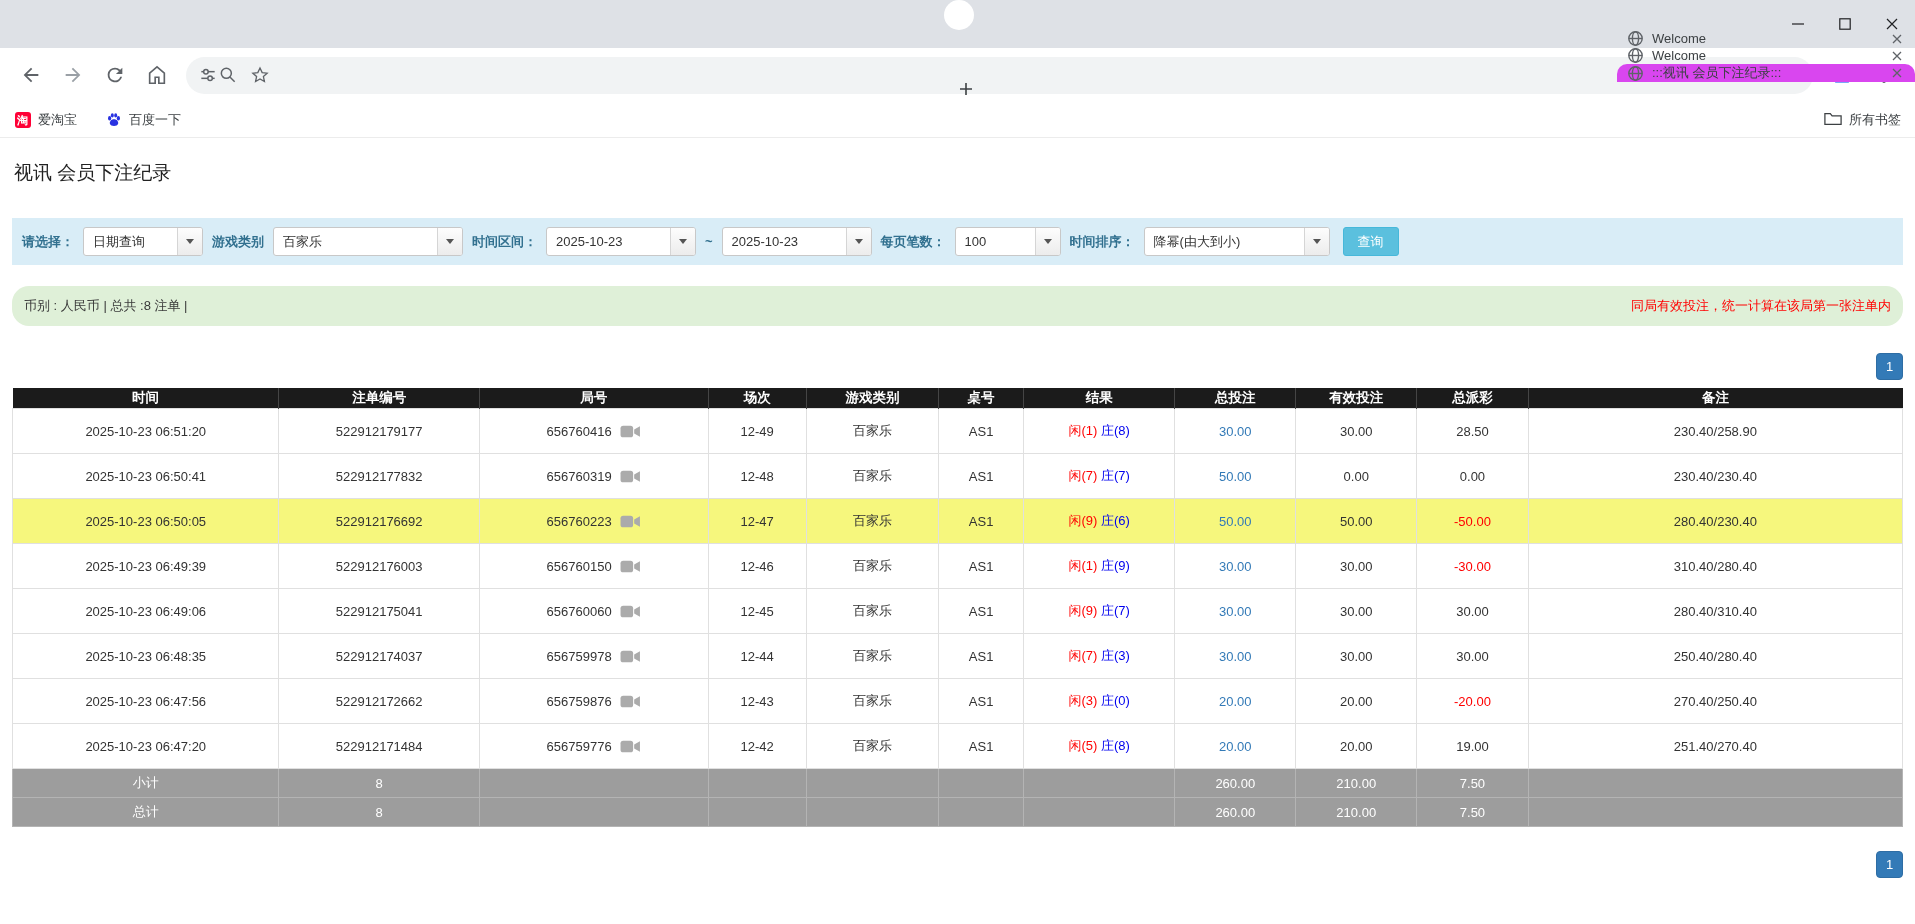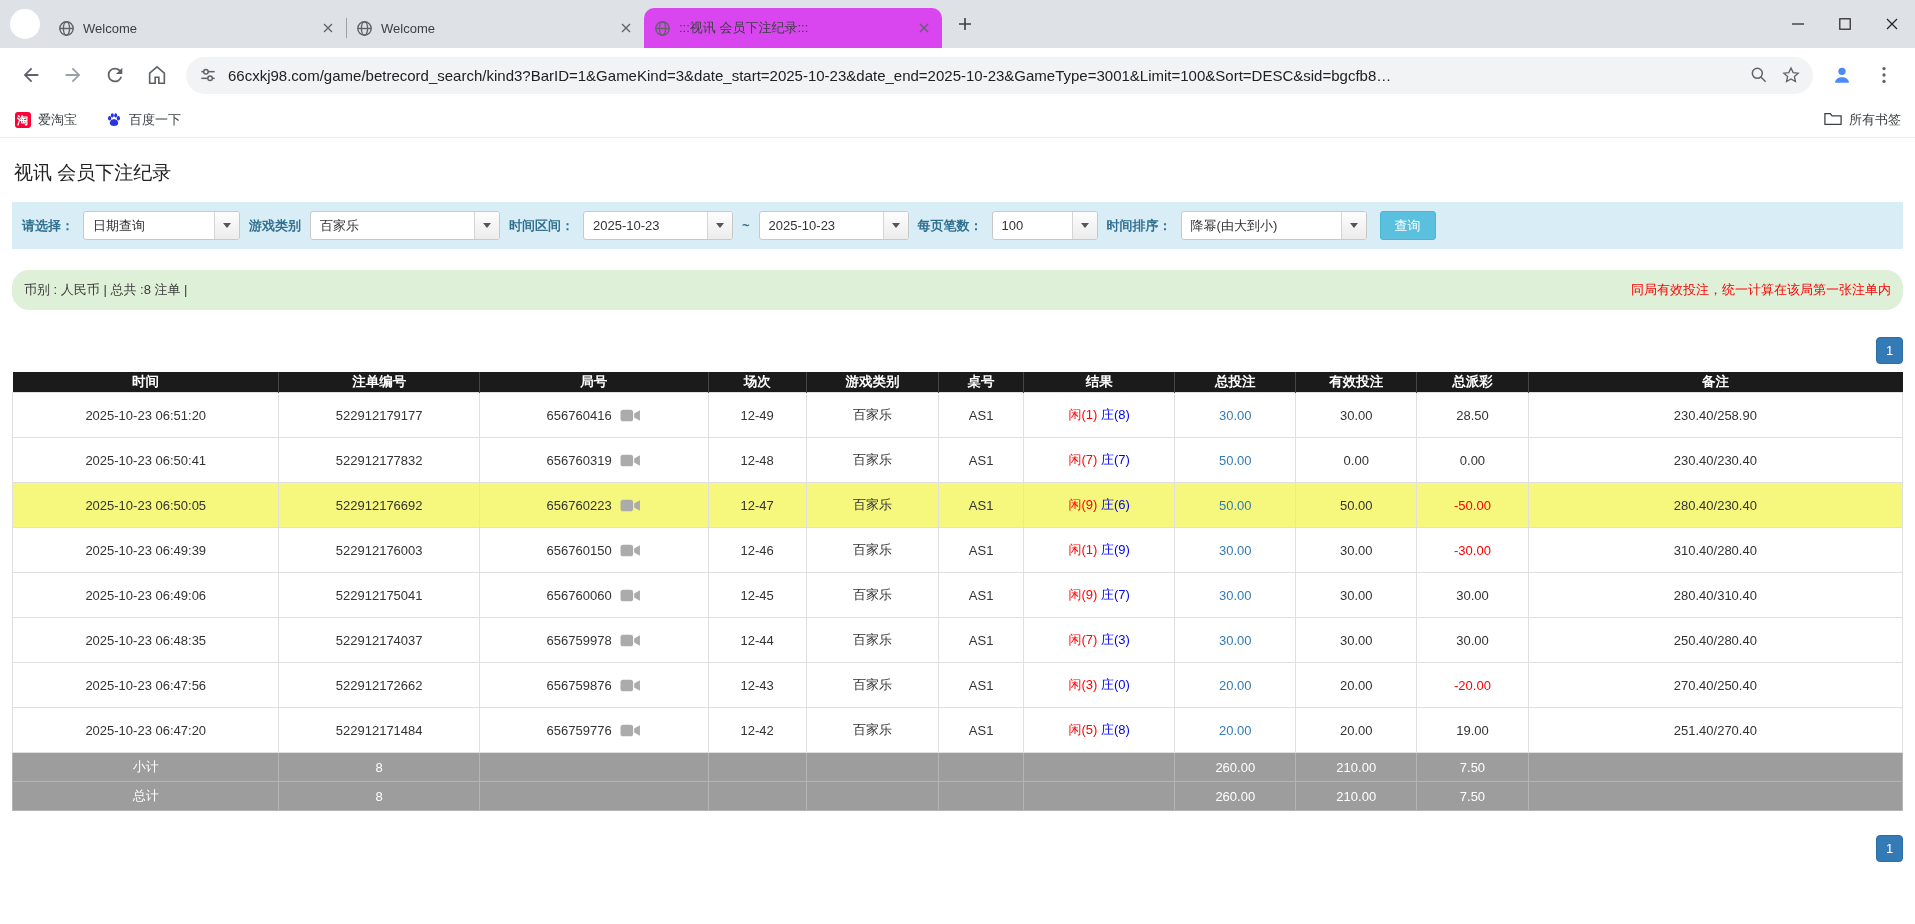--- a/index.html
+++ b/index.html
@@ -1,20 +1,20 @@
 <!DOCTYPE html>
 <html style="--accent: #337ab7; --header-bg: #1b1b1b; --footer-bg: #9d9d9d; --highlight: #f6f77d; --filter-bg: #d9edf7; --summary-bg: #dff0d8; --query-btn: #5bc0de; --player-red: #ff0000; --banker-blue: #0000ee;"><head>
 <meta charset="utf-8">
 <style>
   * { box-sizing: border-box; }
   html, body { margin:0; padding:0; width:1915px; height:924px; overflow:hidden;
     font-family:"Liberation Sans", sans-serif; background:#fff; }
 
   
-  .tabstrip { height:48px; background:#dee1e6; display:flex; align-items:flex-end; padding-left:8px; position:relative; }
+  .tabstrip { height:48px; background:#dee1e6; display:flex; align-items:flex-end; padding-left:8px; position:relative;flex-direction:column; }
   .circle-btn { width:30px; height:30px; border-radius:50%; background:#fff; align-self:center; margin:0 8px 0 2px; flex:0 0 auto; }
   .tab { width:298px; height:40px; display:flex; align-items:center; padding:0 10px; border-radius:10px 10px 0 0; position:relative; color:#3c4043; flex:0 1 auto; min-width:0; }
   .tab.active { background:#d946ef; }
   .tab .tab-sep { position:absolute; left:0; top:10px; bottom:10px; width:1px; background:#9aa0a6; }
   .tab .favicon { width:17px; height:17px; flex:0 0 auto; display:flex; }
   .tab .title { flex:1; font-size:13px; margin:0 8px; white-space:nowrap; overflow:hidden; text-overflow:ellipsis; }
   .tab-close { width:17px; height:17px; display:flex; align-items:center; justify-content:center; border-radius:50%; flex:0 0 auto; }
   .newtab { width:30px; height:30px; align-self:center; margin-left:8px; display:flex; align-items:center; justify-content:center; border-radius:50%; }
   .win-controls { position:absolute; right:0; top:0; height:48px; display:flex; }
   .win-btn { width:47px; height:100%; display:flex; align-items:center; justify-content:center; }
@@ -29,29 +29,29 @@
 
   .bookmarks { height:36px; background:#fff; border-bottom:1px solid #ececec; display:flex; align-items:center; padding:0 14px; font-size:13px; color:#3c4043; }
   .bm-item { display:flex; align-items:center; gap:7px; margin-right:28px; }
   .bm-fav { width:17px; height:17px; display:flex; align-items:center; justify-content:center; }
   .tao-sq { width:16px; height:16px; background:#ff0036; color:#fff; border-radius:3px; font-size:11px; line-height:16px; text-align:center; font-weight:bold; }
   .bm-spacer { flex:1; }
   .bm-all { display:flex; align-items:center; gap:7px; }
 
   
   .page { padding:0 12px; }
-  .page-title { font-size:19px; color:#222; font-weight:400; margin:22px 0 16px 2px; }
+  .page-title { font-size:19px; color:#222; font-weight:400; margin:22px 0 32px 2px; }
 
   .filterbar { background:var(--filter-bg,#d9edf7); padding:9px 10px; display:flex; align-items:center; gap:9px; }
   .flabel { font-size:13px; font-weight:bold; color:#31708f; white-space:nowrap; }
   .combo { display:flex; align-items:stretch; height:29px; background:#fff; border:1px solid #c8c8c8; border-radius:3px; overflow:hidden; flex:0 0 auto; }
   .combo-value { flex:1; min-width:0; font-size:13px; color:#333; padding:0 9px; display:flex; align-items:center; white-space:nowrap; overflow:hidden; }
   .combo-btn { width:25px; border-left:1px solid #d5d5d5; background:linear-gradient(#fdfdfd,#ececec); display:flex; align-items:center; justify-content:center; }
   .caret { width:0; height:0; border-left:4px solid transparent; border-right:4px solid transparent; border-top:5px solid #555; }
-  .w130{width:157px} .w190{width:190px} .w150{width:150px} .w105{width:106px} .w185{width:186px}
+  .w130{width:120px} .w190{width:190px} .w150{width:150px} .w105{width:106px} .w185{width:186px}
   .tilde { font-size:13px; color:#31708f; font-weight:bold; }
   .btn-query { height:29px; padding:0 14px; background:var(--query-btn,#5bc0de); border:1px solid #46b8da; border-radius:3px; color:#fff; font-size:13px; display:flex; align-items:center; margin-left:4px; cursor:pointer; }
 
   .summarybar { margin-top:21px; background:var(--summary-bg,#dff0d8); padding:11px 12px; display:flex; justify-content:space-between; align-items:center; font-size:13px;border-radius:17px; }
   .summary-left { color:#3a3a3a; }
   .summary-right { color:#ff0000; }
 
   .pager { display:flex; justify-content:flex-end; }
   .pager.top { margin:27px 0 8px; }
   .pager.bottom { margin:24px 0 0; }
@@ -180,21 +180,20 @@
     <span class="ico">
       <svg viewBox="0 0 24 24" width="20" height="20">
           <g stroke="#5f6368" stroke-width="1.8" fill="none">
             <line x1="4" y1="8" x2="20" y2="8"></line>
             <line x1="4" y1="16" x2="20" y2="16"></line>
           </g>
           <circle cx="9.5" cy="8" r="2.7" fill="#f1f3f4" stroke="#5f6368" stroke-width="1.8"></circle>
           <circle cx="14.5" cy="16" r="2.7" fill="#f1f3f4" stroke="#5f6368" stroke-width="1.8"></circle>
         </svg>
     </span>
-    <span class="url">66cxkj98.com/game/betrecord_search/kind3?BarID=1&amp;GameKind=3&amp;date_start=2025-10-23&amp;date_end=2025-10-23&amp;GameType=3001&amp;Limit=100&amp;Sort=DESC&amp;sid=bgcfb8…</span>
     <span class="ico" style="margin-right:12px;">
       <svg viewBox="0 0 24 24" width="20" height="20">
           <circle cx="10" cy="10" r="6" fill="none" stroke="#5f6368" stroke-width="1.8"></circle>
           <line x1="14.6" y1="14.6" x2="20" y2="20" stroke="#5f6368" stroke-width="1.8"></line>
         </svg>
     </span>
     <span class="ico">
       <svg viewBox="0 0 24 24" width="20" height="20">
           <path d="M12 3.6l2.6 5.5 6 .7-4.5 4.1 1.2 5.9L12 16.8 6.7 19.8l1.2-5.9L3.4 9.8l6-.7z" fill="none" stroke="#5f6368" stroke-width="1.6"></path>
         </svg>

